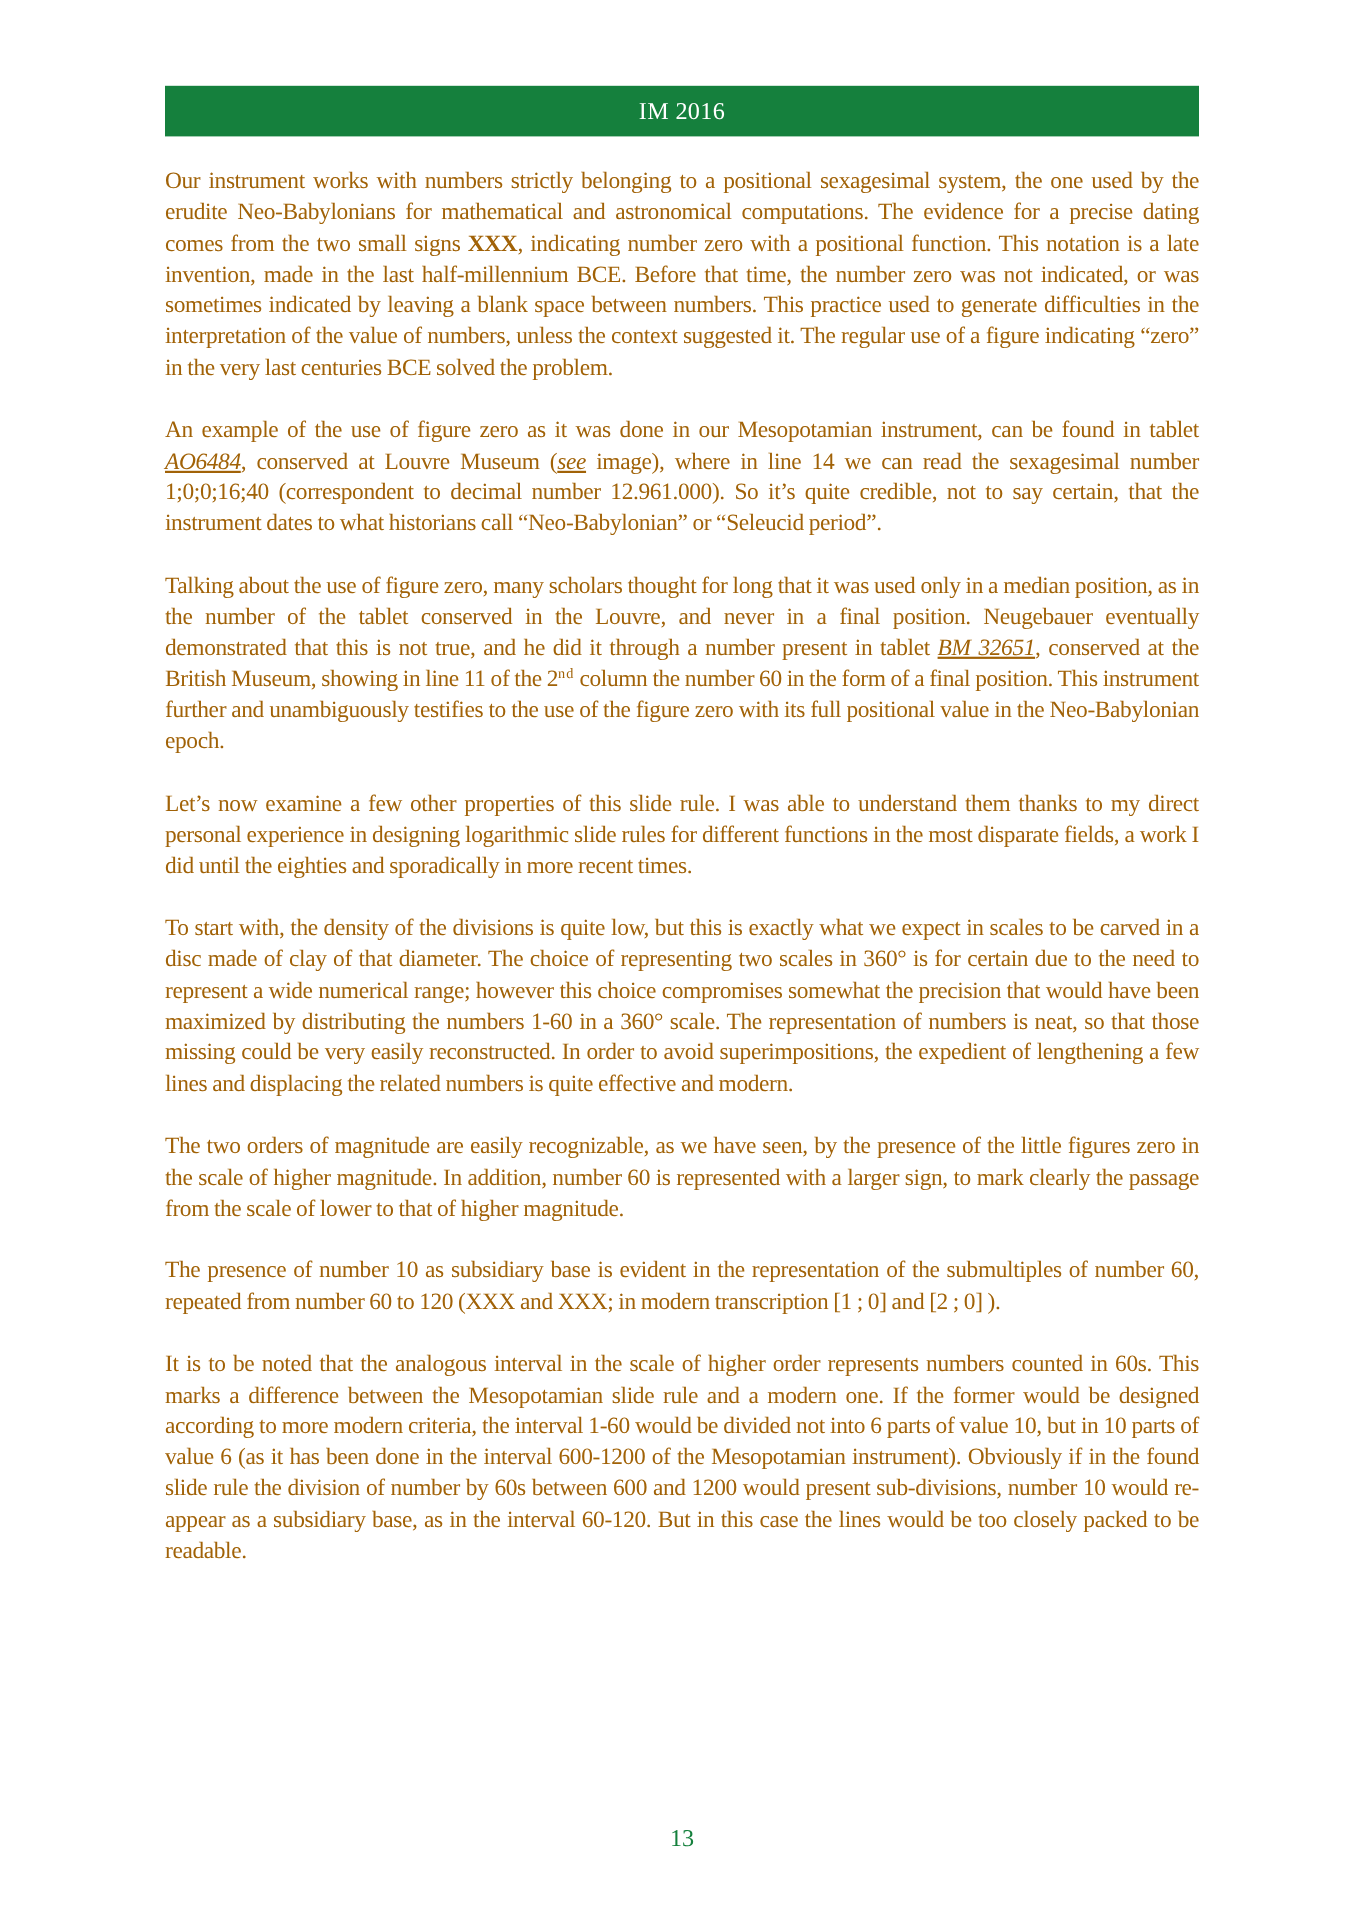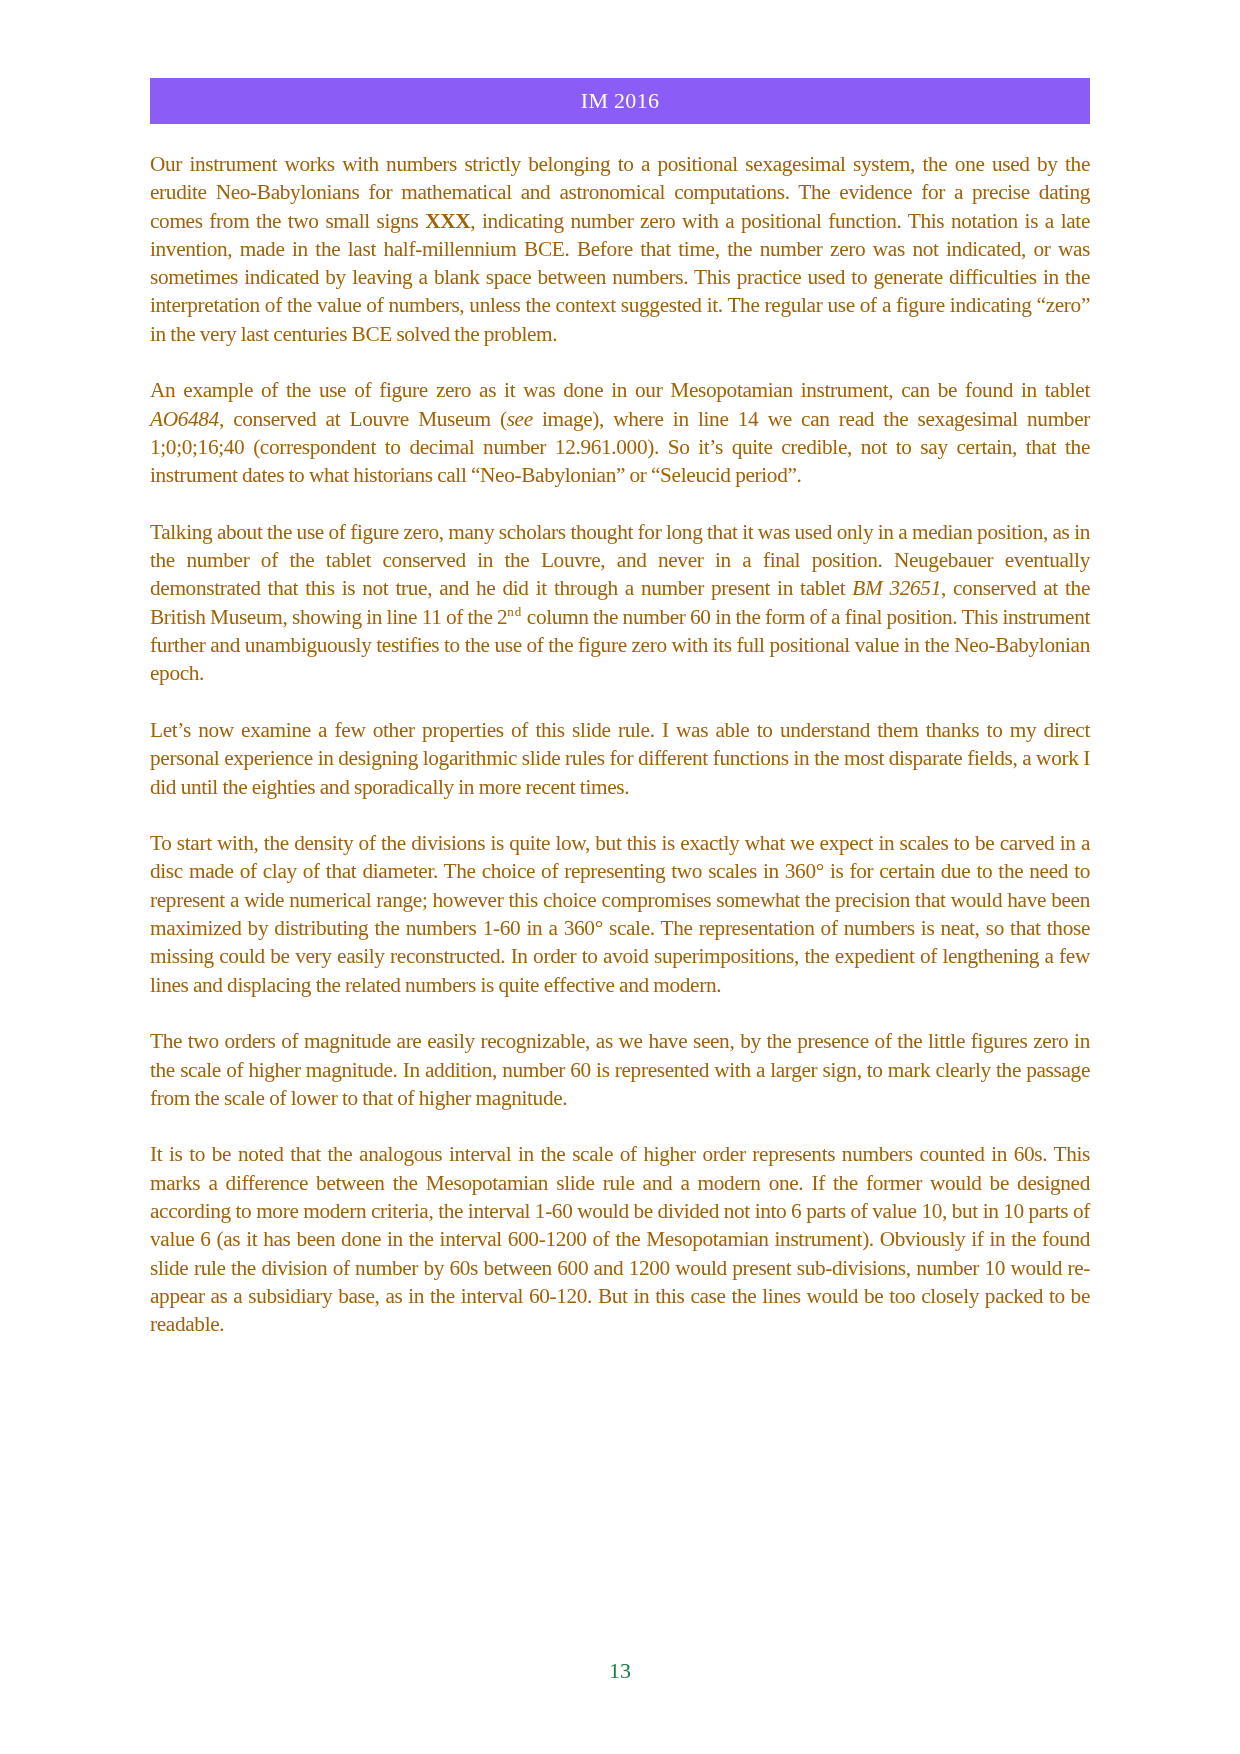--- a/index.html
+++ b/index.html
@@ -1,34 +1,34 @@
 <!DOCTYPE html>
 <html><head>
   <meta charset="utf-8">
   <style>
     html, body { margin: 0; padding: 0; background: #ffffff; }
     body { width: 1240px; height: 1754px; position: relative; overflow: hidden; }
     .header-bar {
       position: absolute; left: 150px; top: 78px; width: 940px; height: 46px;
-      background: #8b5cf6; color: #ffffff;
+      background: #15803d; color: #ffffff;
       font-family: "Liberation Serif", serif; font-size: 22px;
       display: flex; align-items: center; justify-content: center;
       letter-spacing: 0.3px;
     }
     .content {
       position: absolute; left: 150px; top: 150px; width: 940px;
       font-family: "Liberation Serif", serif; font-size: 21.3px;
       line-height: 28.3px; color: #a16207;
       text-align: justify;
       letter-spacing: -0.35px;
       word-spacing: -0.5px;
     }
     .content p { margin: 0 0 28.3px 0; }
     .content b { font-weight: bold; }
-    .content i { font-style: italic; }
+    .content i { font-style: italic; text-decoration: underline; }
     sup { font-size: 13px; line-height: 0; vertical-align: super; letter-spacing: 1px; margin-top: 42px; }
     .page-number {
       position: absolute; left: 0; width: 1240px; top: 1658px;
       text-align: center;
       font-family: "Liberation Serif", serif; font-size: 22px; color: #15803d;
     }
   </style>
 </head>
 <body>
 
@@ -49,17 +49,20 @@
   <p>
     <span>Let’s now examine a few other properties of this slide rule. I was able to understand them thanks to my direct personal experience in designing logarithmic slide rules for different functions in the most disparate fields, a work I did until the eighties and sporadically in more recent times.</span>
   </p>
   <p>
     <span>To start with, the density of the divisions is quite low, but this is exactly what we expect in scales to be carved in a disc made of clay of that diameter. The choice of representing two scales in 360° is for certain due to the need to represent a wide numerical range; however this choice compromises somewhat the precision that would have been maximized by distributing the numbers 1-60 in a 360° scale. The representation of numbers is neat, so that those missing could be very easily reconstructed. In order to avoid superimpositions, the expedient of lengthening a few lines and displacing the related numbers is quite effective and modern.</span>
   </p>
   <p>
     <span>The two orders of magnitude are easily recognizable, as we have seen, by the presence of the little figures zero in the scale of higher magnitude. In addition, number 60 is represented with a larger sign, to mark clearly the passage from the scale of lower to that of higher magnitude.</span>
   </p>
   <p>
+    <span>The presence of number 10 as subsidiary base is evident in the representation of the submultiples of number 60, repeated from number 60 to 120 (XXX and XXX; in modern transcription [1 ; 0] and [2 ; 0] ).</span>
+  </p>
+  <p>
     <span>It is to be noted that the analogous interval in the scale of higher order represents numbers counted in 60s. This marks a difference between the Mesopotamian slide rule and a modern one. If the former would be designed according to more modern criteria, the interval 1-60 would be divided not into 6 parts of value 10, but in 10 parts of value 6 (as it has been done in the interval 600-1200 of the Mesopotamian instrument). Obviously if in the found slide rule the division of number by 60s between 600 and 1200 would present sub-divisions, number 10 would re-appear as a subsidiary base, as in the interval 60-120. But in this case the lines would be too closely packed to be readable.</span>
   </p>
 </div>
 
 <div class="page-number">13</div>
 
 </body></html>

